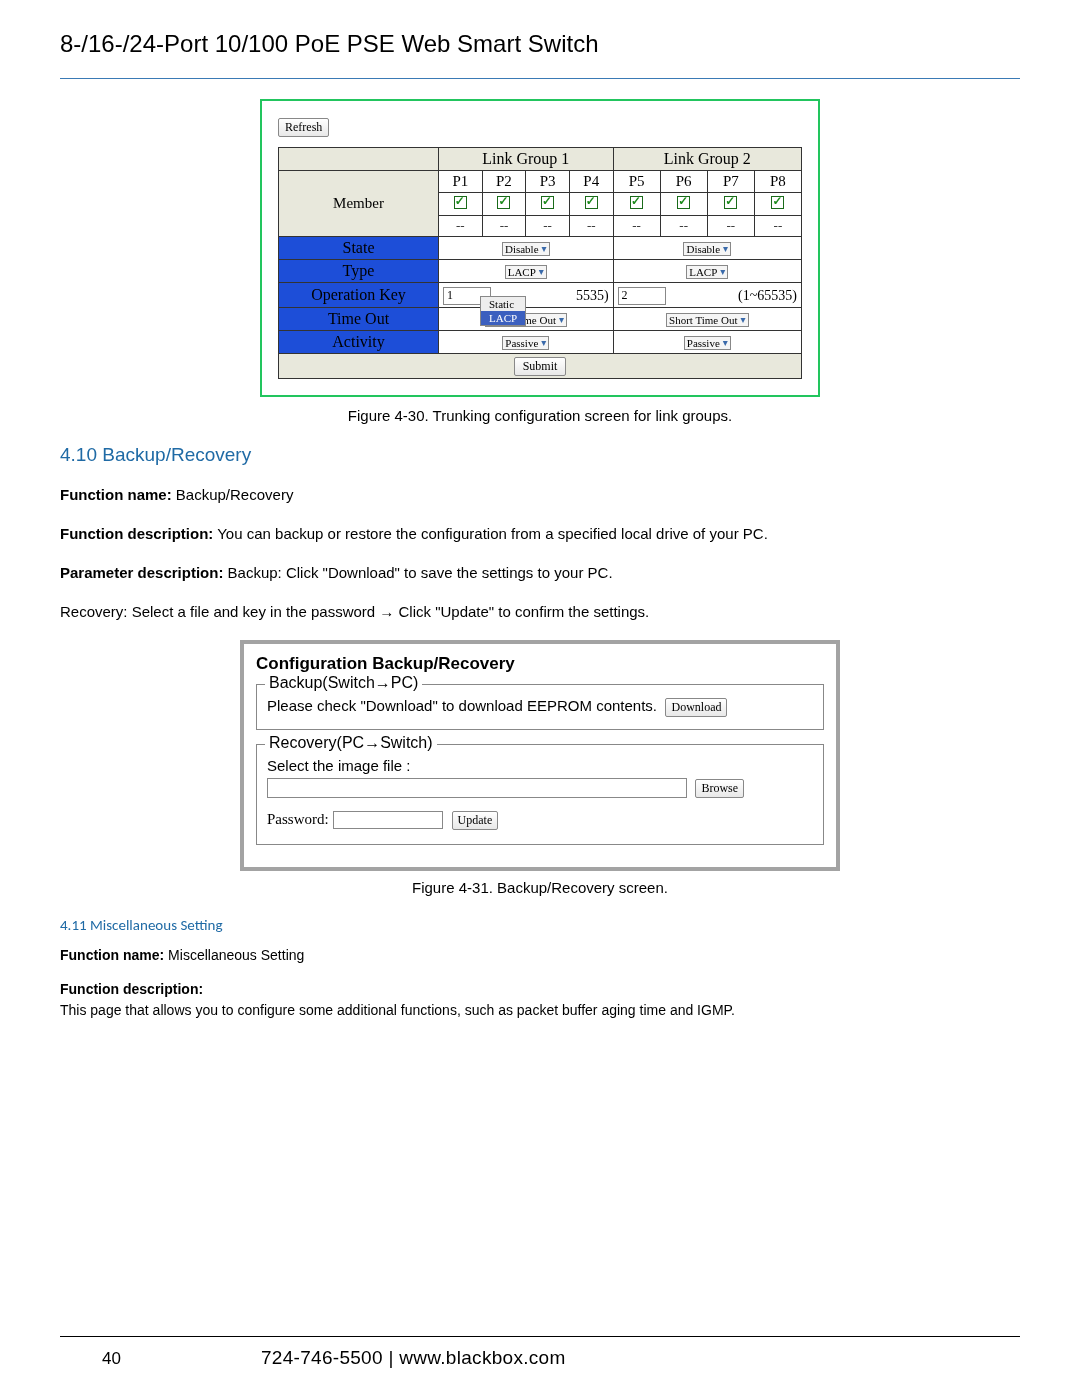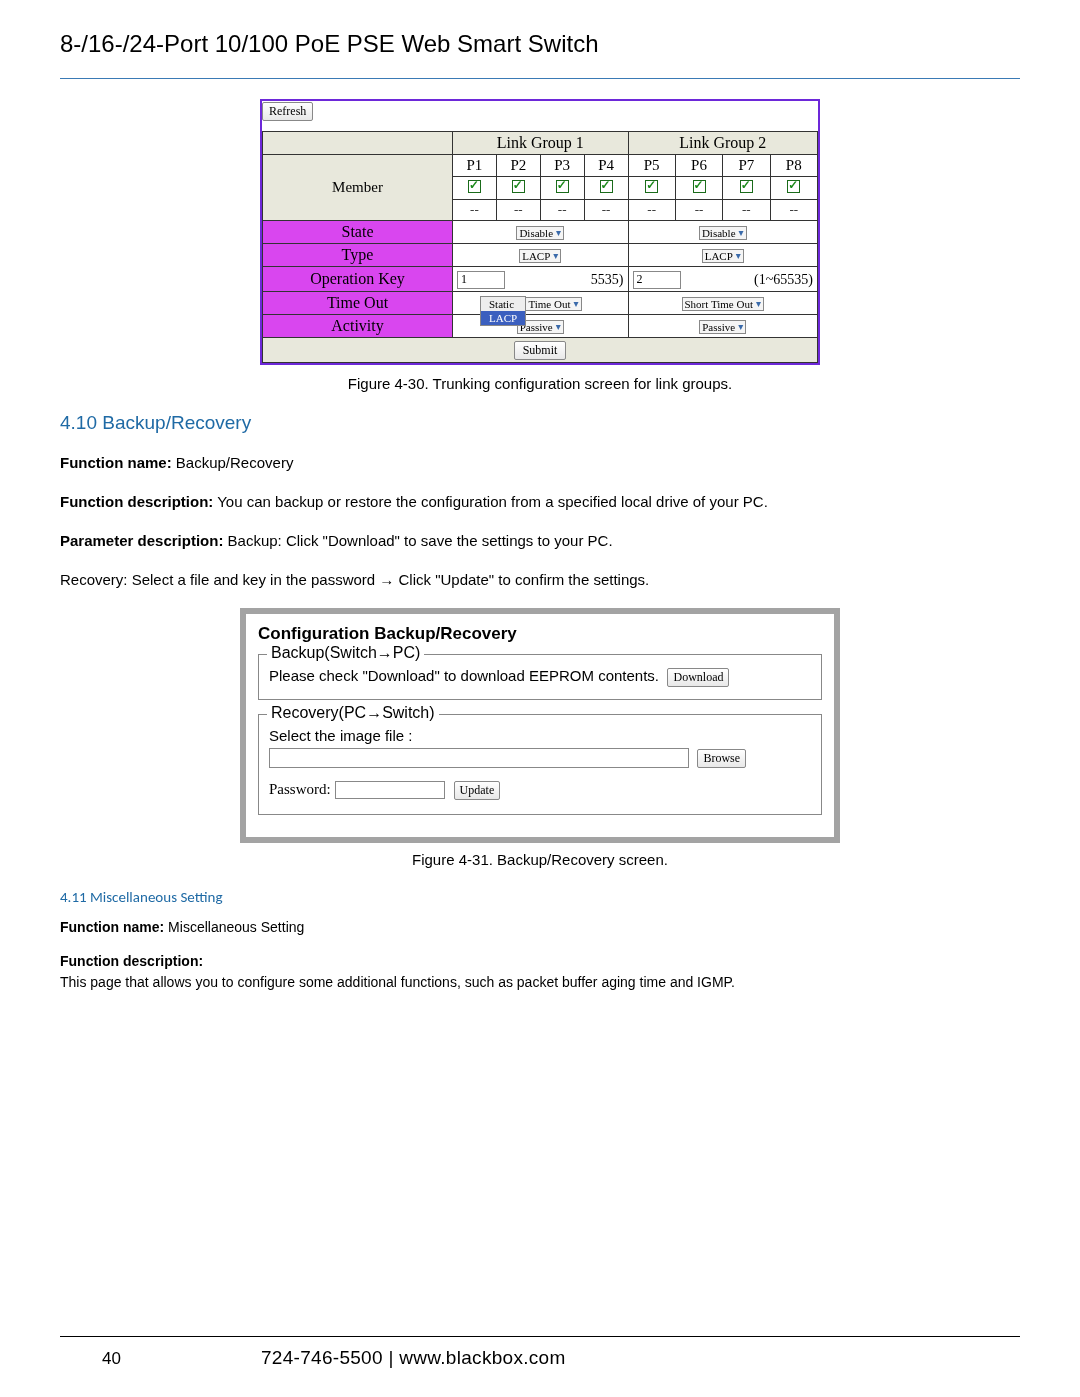--- a/index.html
+++ b/index.html
@@ -13,24 +13,24 @@
     color: #000;
   }
   .page-title {
     font-size: 24px;
     font-weight: normal;
     font-family: Arial, sans-serif;
     margin-bottom: 20px;
   }
   .hr-line { border: none; border-top: 1px solid #3a7ab5; margin-bottom: 20px; }
   .trunking-box {
-    border: 2px solid #6d28d9;
+    border: 2px solid #22c55e;
     width: 560px;
     margin: 7px auto 10px auto;
-    padding: 0;
+    padding: 16px;
     background: #fff;
   }
   .refresh-btn {
     border: 1px solid #888;
     background: linear-gradient(#fff,#e8e8e8);
     font-size: 12px;
     padding: 1px 6px;
     font-family: "Times New Roman", serif;
     border-radius: 2px;
     cursor: pointer;
@@ -42,21 +42,21 @@
     font-family: "Times New Roman", serif;
     font-size: 16px;
   }
   .link-table td, .link-table th {
     border: 1px solid #333;
     text-align: center;
     vertical-align: middle;
     padding: 2px 4px;
   }
   .hdr-cell { background: #e8e8dc; font-weight: normal; }
-  .row-hdr { background: #d946ef; font-weight: normal; width: 190px; }
+  .row-hdr { background: #1d4ed8; font-weight: normal; width: 160px; }
   .port-sub td { font-size: 15px; padding: 2px 5px; }
   .big-row-hdr { background: #e8e8dc; }
   .chk {
     width: 13px; height: 13px; display: inline-block;
     border: 1px solid #1a6b1a; background: #fff; position: relative;
   }
   .chk::after {
     content: "✓"; color: #1a8a1a; position: absolute; top: -3px; left: 0px; font-size: 12px; font-weight: bold;
   }
   .dashes { font-size: 13px; color: #333; }
@@ -92,21 +92,21 @@
     color: #1f6aa5; font-size: 19px; font-family: Arial, sans-serif;
     margin: 18px 0 18px 0;
   }
   .section-heading-sm {
     color: #1f6aa5; font-size: 15px; font-family: Calibri, Arial, sans-serif;
     margin: 12px 0 12px 0;
   }
   .body-text { font-size: 15px; margin-bottom: 18px; line-height: 1.4; }
   .body-text .bold { font-weight: bold; }
   .backup-box {
-    border: 6px solid #a3a3a3;
+    border: 4px solid #a3a3a3;
     width: 600px;
     margin: 0 auto 6px auto;
     background: #fff;
     padding: 8px 8px 8px 8px;
     font-family: Arial, sans-serif;
   }
   .backup-title { font-weight: bold; font-size: 17px; margin: 2px 0 10px 4px; }
   .fieldset {
     border: 1px solid #888; margin: 6px 4px 14px 4px; padding: 12px 10px 12px 10px;
     position: relative;

